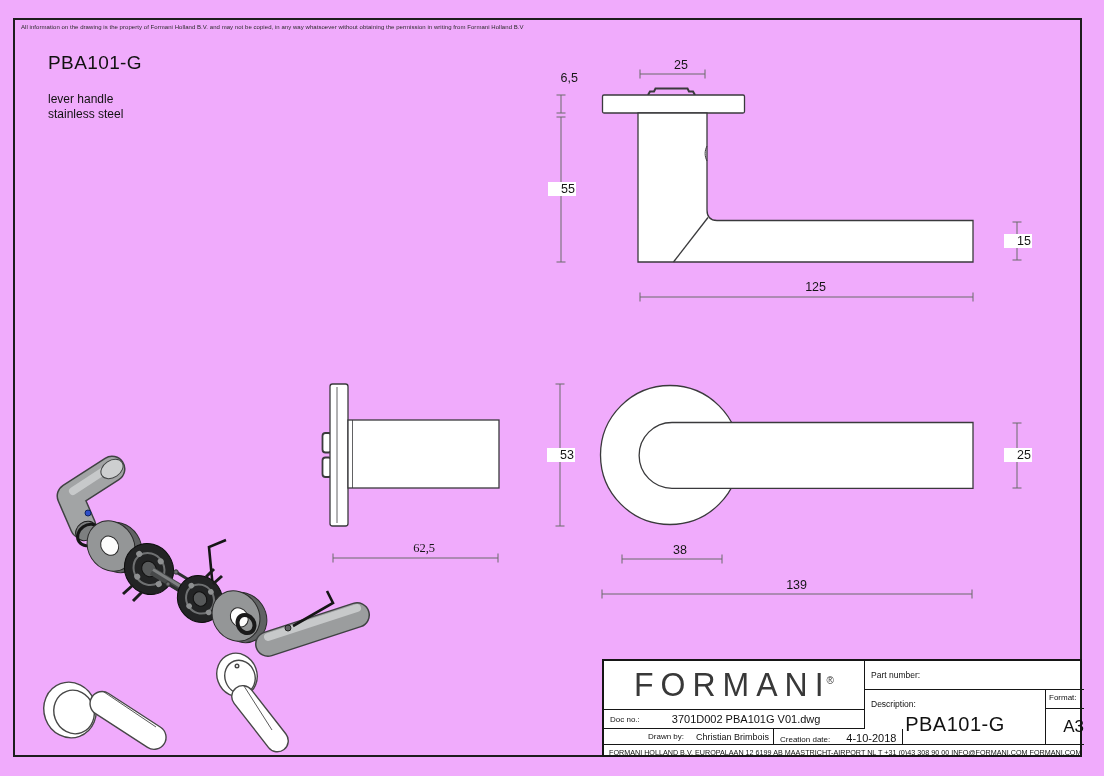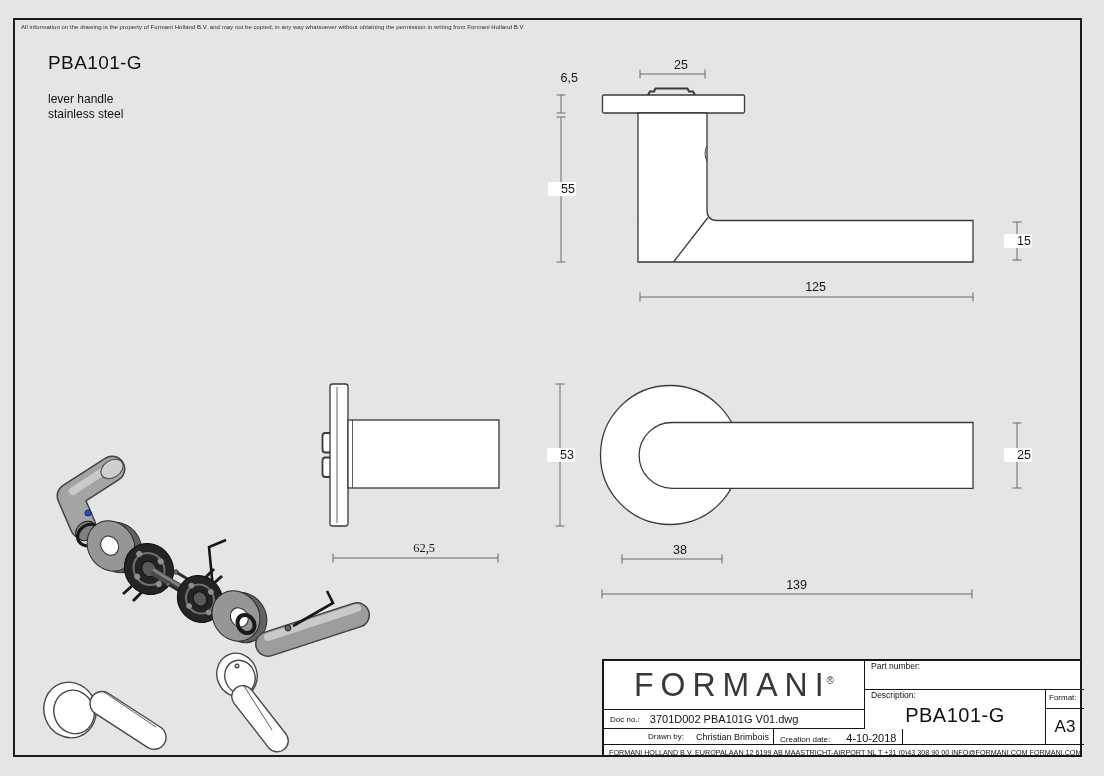--- a/index.html
+++ b/index.html
@@ -1,16 +1,16 @@
 <!DOCTYPE html>
 <html><head>
 <meta charset="utf-8">
 <style>
   html,body{margin:0;padding:0;background:#fff;}
-  .page{position:relative;width:1104px;height:776px;background:#e5e5e5;overflow:hidden;
+  .page{position:relative;width:1104px;height:776px;background:#f0abfc;overflow:hidden;
         font-family:"Liberation Sans", sans-serif;color:#1a1a1a;}
   .frame{position:absolute;left:13px;top:18px;width:1069px;height:739px;
          border:2.5px solid #1d1d1d;box-sizing:border-box;}
   .art{position:absolute;left:0;top:0;width:1104px;height:776px;}
   .disclaimer{position:absolute;left:21px;top:24px;width:640px;font-size:6px;
               letter-spacing:0.05px;color:#2b2b2b;white-space:nowrap;}
   .title{position:absolute;left:48px;top:52px;font-size:19px;letter-spacing:0.4px;color:#111;}
   .subtitle{position:absolute;left:48px;top:92px;font-size:12px;line-height:15px;color:#111;}
   .dim{position:absolute;font-size:12.5px;color:#161616;text-align:right;}
   .dim.onln{background:#ffffff;padding:0 1px;}
@@ -23,30 +23,30 @@
   .logo{font-size:32px;letter-spacing:7px;color:#383838;font-weight:400;transform:scaleY(1.04);}
   .logo .reg{font-size:10px;vertical-align:super;letter-spacing:0;margin-left:-4px;}
   .tb-doc{left:0;top:49px;width:261px;height:19px;border-right:1.4px solid #161616;
           border-bottom:1.4px solid #161616;display:flex;align-items:center;}
   .tb-drawn{left:0;top:68px;width:261px;height:15px;border-right:1.4px solid #161616;display:flex;margin-left:38px;}
   .tb-drawn-l{width:132px;border-right:1.4px solid #161616;display:flex;align-items:center;box-sizing:border-box;}
   .tb-drawn-r{flex:1;display:flex;align-items:flex-end;}
   .tb-part{left:261px;top:0;width:219px;height:29px;border-bottom:1.4px solid #161616;}
   .tb-desc{left:261px;top:29px;width:181px;height:54px;border-right:1.4px solid #161616;}
   .tb-fmtl{left:442px;top:29px;width:38px;height:19px;border-bottom:1.4px solid #161616;}
-  .tb-fmtv{left:442px;top:48px;width:38px;height:35px;display:flex;align-items:center;justify-content:center;
+  .tb-fmtv{left:442px;top:48px;width:38px;height:35px;display:flex;align-items:center;justify-content:flex-end;
            font-size:17px;color:#111;}
   .tb-contact{left:0;top:83px;width:480px;height:15px;border-top:1.4px solid #161616;
               display:flex;align-items:center;padding-left:5px;font-size:7.2px;color:#111;
               white-space:nowrap;overflow:hidden;}
   .lbl{font-size:8px;color:#111;padding-left:6px;}
-  .lbl-pad{padding-top:0;display:block;}
+  .lbl-pad{padding-top:9px;display:block;}
   .val{font-size:11px;color:#111;}
   .val-s{font-size:9px;color:#111;}
-  .tb-doc .val{margin-left:10px;}
+  .tb-doc .val{margin-left:32px;}
   .tb-drawn-l .val-s{margin-left:12px;}
   .tb-drawn-r .val{margin-left:16px;}
   .desc-val{text-align:center;font-size:20px;color:#111;margin-top:4px;letter-spacing:0.5px;}
 </style>
 </head>
 <body>
 
 <div class="page">
 
   <div class="frame"></div>

